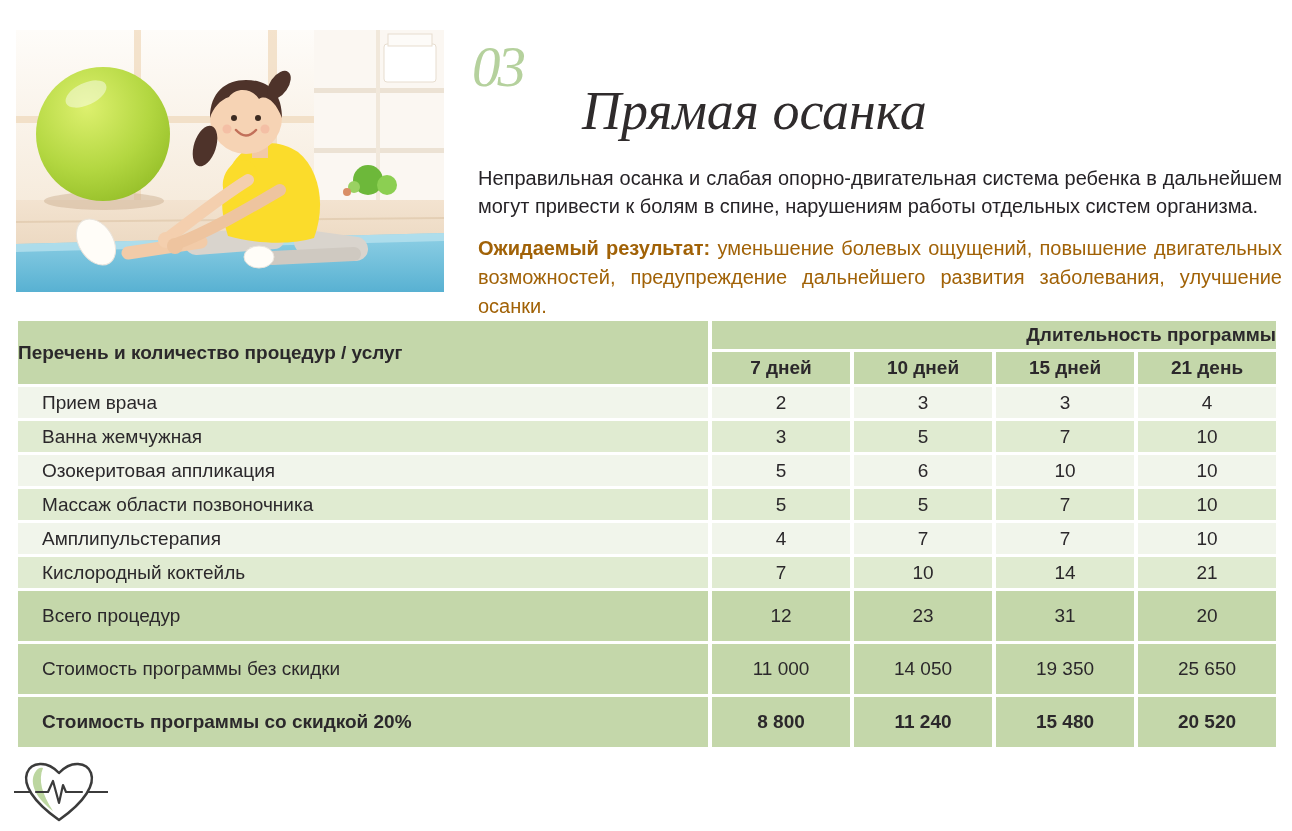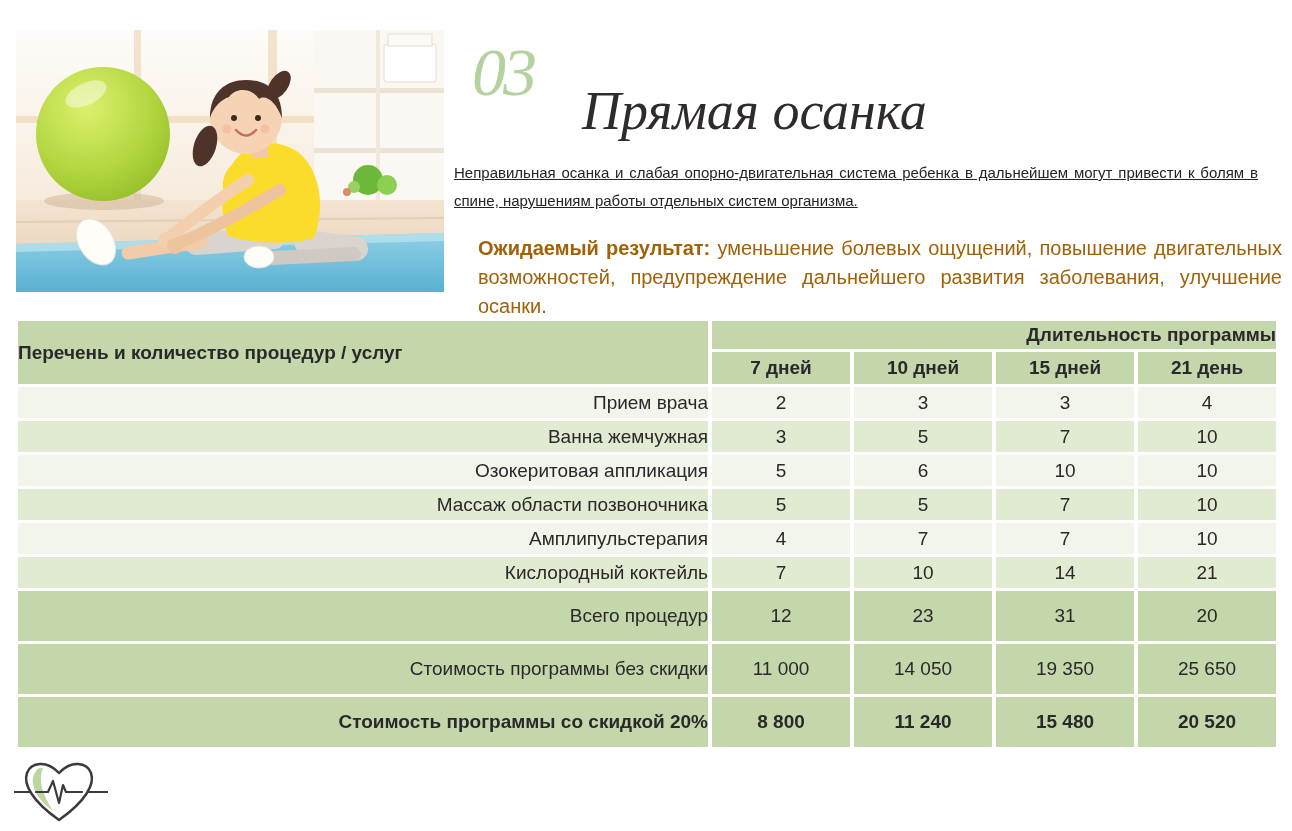--- a/index.html
+++ b/index.html
@@ -7,50 +7,50 @@
     position:relative;width:1292px;height:831px;background:#ffffff;overflow:hidden;
     font-family:"Liberation Sans",sans-serif;color:#29262a;
   }
   
   .photo{position:absolute;left:16px;top:30px;width:428px;height:262px;overflow:hidden;}
   .photo svg{display:block;}
   
   .program-number{
     position:absolute;left:472px;top:38px;
     font-family:"Liberation Serif",serif;font-style:italic;font-weight:normal;
-    font-size:68px;line-height:1;color:#b5d19d;letter-spacing:-3px;
+    font-size:57px;line-height:1;color:#b5d19d;letter-spacing:-3px;
   }
   .page-title{
     position:absolute;left:566px;top:66px;
     font-family:"Liberation Serif",serif;font-style:italic;font-weight:normal;
     font-size:54px;line-height:1.1;color:#2f2b2c;
   }
   
   .intro{
-    position:absolute;left:454px;top:144px;width:804px;
-    font-size:15px;line-height:28px;text-align:justify;color:#262327;text-decoration:underline;
+    position:absolute;left:478px;top:144px;width:804px;
+    font-size:20px;line-height:28px;text-align:justify;color:#262327;
   }
   .expected{
     position:absolute;left:478px;top:214px;width:804px;
     font-size:20px;line-height:29px;text-align:justify;color:#a16207;
   }
   .expected .lead{font-weight:bold;}
   
   .price-table{
     position:absolute;left:14px;top:318px;width:1264px;
     border-collapse:separate;border-spacing:4px 3px;table-layout:fixed;
     font-size:19px;color:#2b282b;
   }
   .price-table th,.price-table td{padding:0;vertical-align:middle;}
   .price-table th{background:#c4d7aa;font-weight:bold;}
   .label-head{text-align:left;padding-left:40px;font-size:19px;}
   .group-head{height:28px;text-align:right;}
   .hrow2 th{height:32px;text-align:center;margin-left:36px;}
   tbody td{height:31px;}
-  tbody td.label{text-align:right;padding-left:40px;margin-left:12px;}
+  tbody td.label{text-align:left;padding-left:24px;margin-left:12px;}
   tbody td.num{text-align:center;}
   tbody tr.pale td{background:#f1f5eb;}
   tbody tr.light td{background:#e0ebd1;}
   tbody tr.medium td{background:#c4d7aa;height:50px;}
   tbody tr.bold td{font-weight:bold;}
   
   .footer{position:absolute;left:10px;top:752px;width:1278px;height:79px;}
   .footer-icon{position:absolute;left:2px;top:2px;}
   .footer-note{
     position:absolute;left:86px;top:32px;width:1192px;

